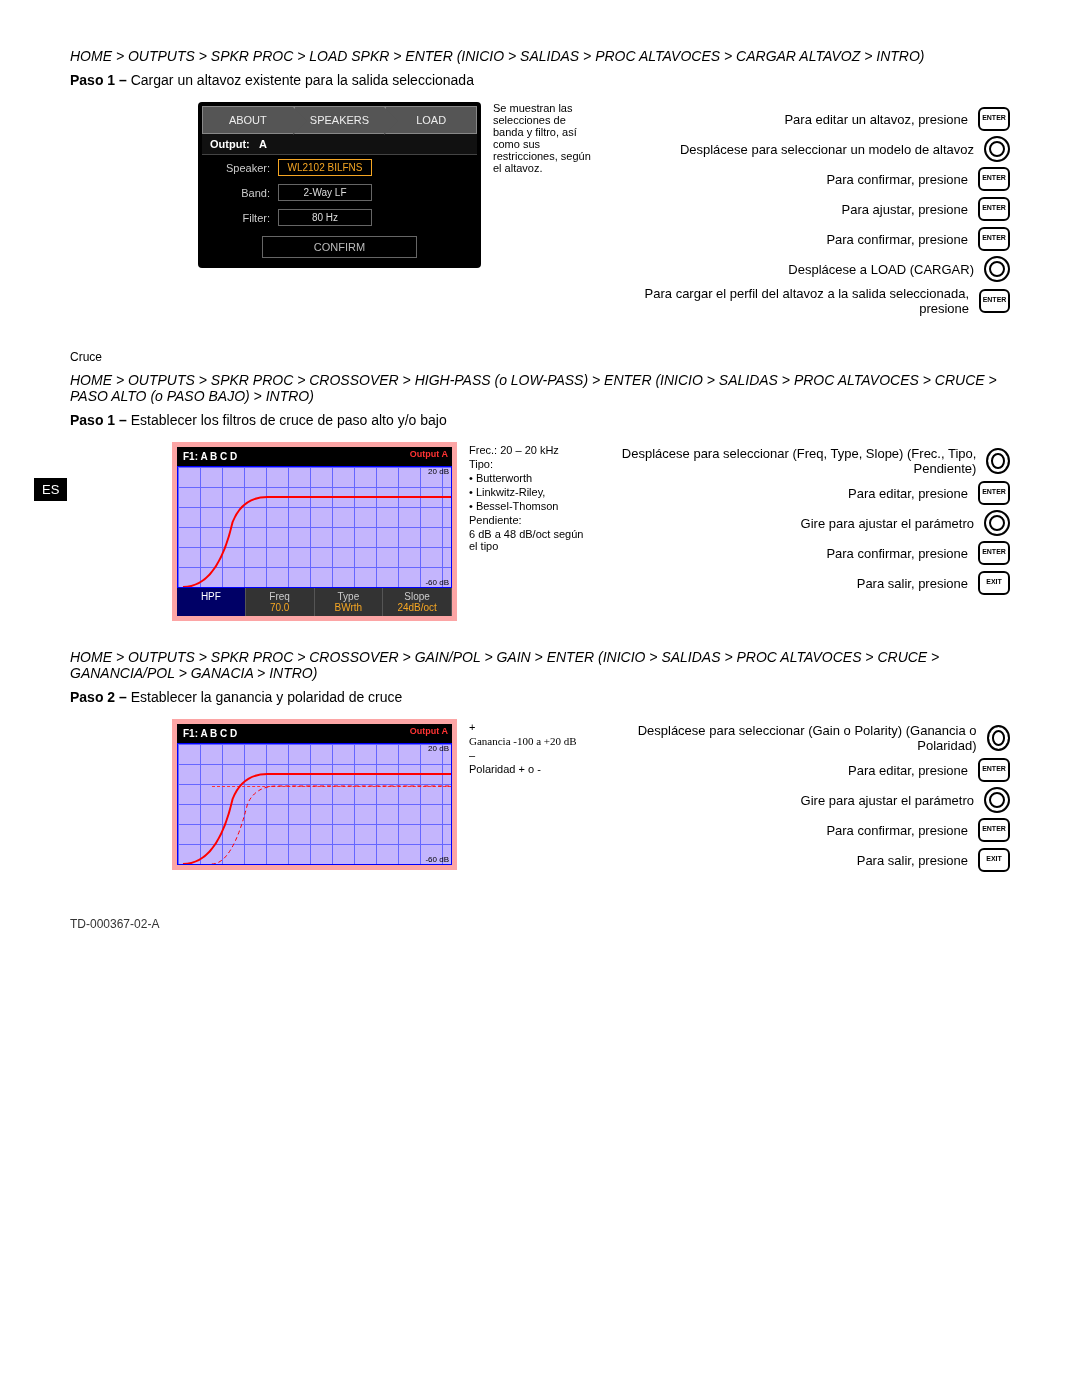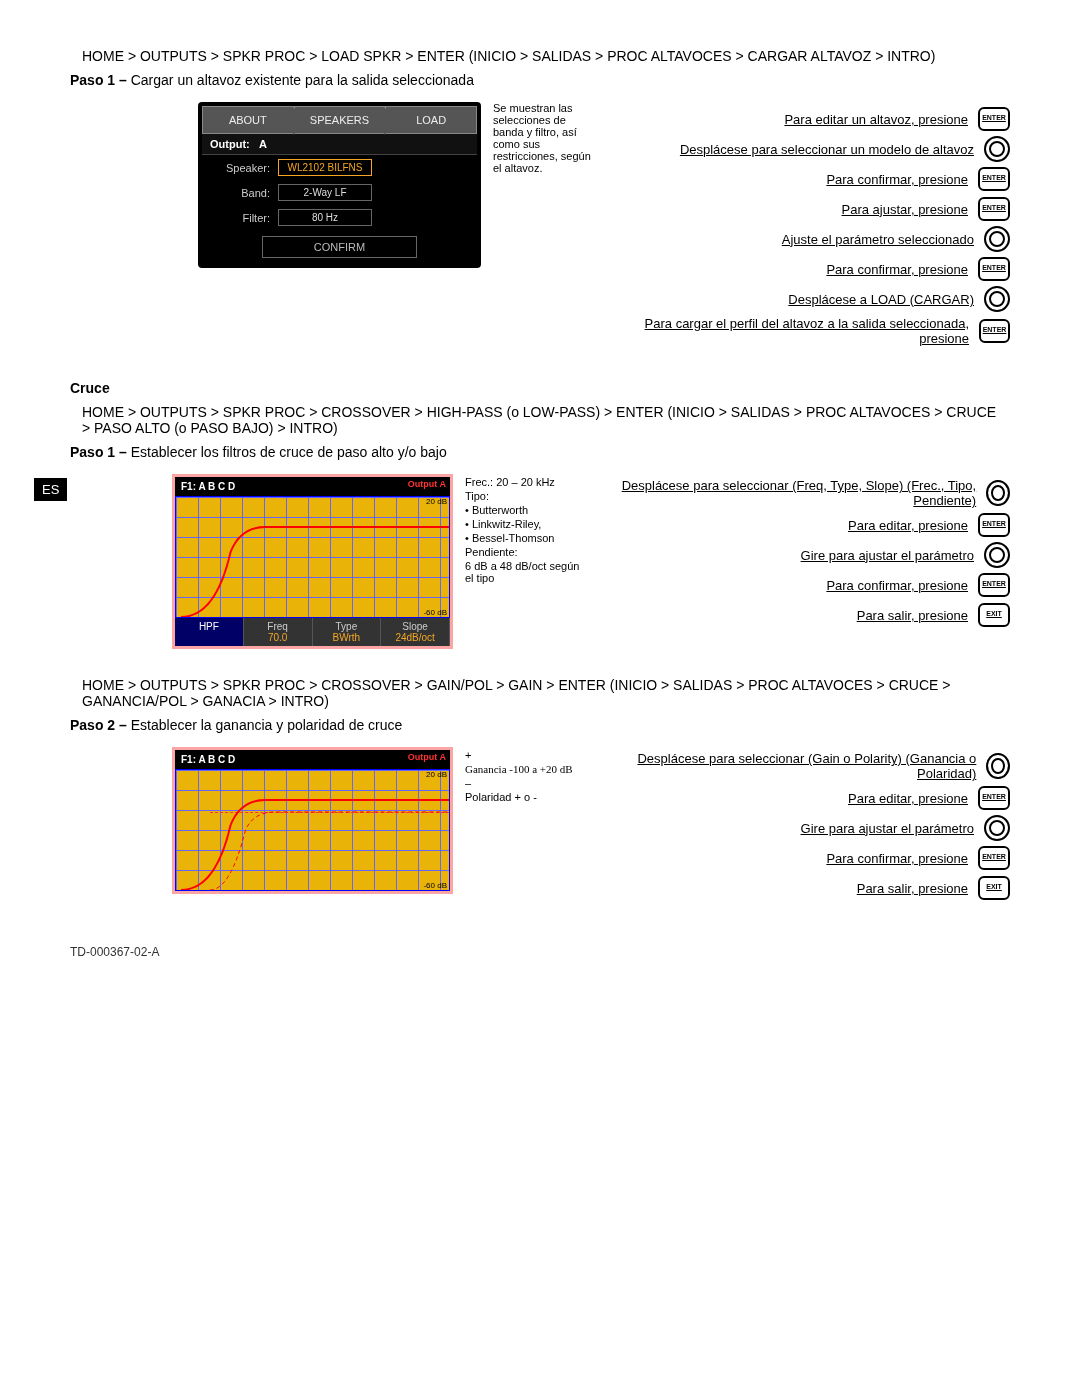--- a/index.html
+++ b/index.html
@@ -4,40 +4,41 @@
 <style>
   body {
     margin: 0;
     padding: 40px 70px;
     font-family: Arial, Helvetica, sans-serif;
     background: #fff;
     color: #000;
     width: 940px;
   }
   .breadcrumb {
+    font-style: italic;
     font-size: 14px;
-    margin: 8px 12px;
+    margin: 8px 0;
   }
   .step-heading {
     font-size: 14px;
     margin: 8px 0 14px 0;
   }
   .step-heading b { font-weight: bold; }
   .section-label {
     position: absolute;
     left: 34px;
     top: 478px;
     background: #000;
     color: #fff;
     padding: 4px 8px;
     font-size: 13px;
   }
   .subheading {
-    font-weight: bold;
-    font-size: 14px;
+    font-weight: normal;
+    font-size: 12px;
     margin: 30px 0 6px 0;
   }
   .row {
     display: flex;
     gap: 12px;
     align-items: flex-start;
   }
   
   .device {
     width: 275px;
@@ -101,21 +102,20 @@
   }
   .notes {
     font-size: 11px;
     color: #000;
     width: 100px;
   }
   
   .instr {
     flex:1;
     font-size: 13px;
-    text-decoration: underline;
   }
   .instr-row {
     display:flex;
     align-items:center;
     justify-content:flex-end;
     gap:10px;
     margin:4px 0;
     min-height:26px;
   }
   .instr-row .txt { text-align:right; }
@@ -130,22 +130,22 @@
     line-height:18px;
   }
   .icon.knob {
     width:22px; height:22px;
     border-radius:50%;
     box-shadow: inset 0 0 0 3px #fff, inset 0 0 0 5px #000;
   }
   
   .chart-panel {
     width: 275px;
-    background:#eab308;
-    border:3px solid #fca5a5;
+    background:#c4b5fd;
+    border:5px solid #fca5a5;
     font-size:10px;
   }
   .chart-header {
     background:#000;
     color:#fff;
     padding:4px 6px;
     font-weight:bold;
     position:relative;
   }
   .chart-header .out {
@@ -243,24 +243,20 @@
       </div>
       <div class="instr-row">
         <span class="txt">Para confirmar, presione</span>
         <span class="icon">ENTER</span>
       </div>
       <div class="instr-row">
         <span class="txt">Para ajustar, presione</span>
         <span class="icon">ENTER</span>
       </div>
       <div class="instr-row">
-        <span class="txt">Ajuste el parámetro seleccionado</span>
-        <span class="icon knob"></span>
-      </div>
-      <div class="instr-row">
         <span class="txt">Para confirmar, presione</span>
         <span class="icon">ENTER</span>
       </div>
       <div class="instr-row">
         <span class="txt">Desplácese a LOAD (CARGAR)</span>
         <span class="icon knob"></span>
       </div>
       <div class="instr-row">
         <span class="txt">Para cargar el perfil del altavoz a la salida seleccionada, presione</span>
         <span class="icon">ENTER</span>

